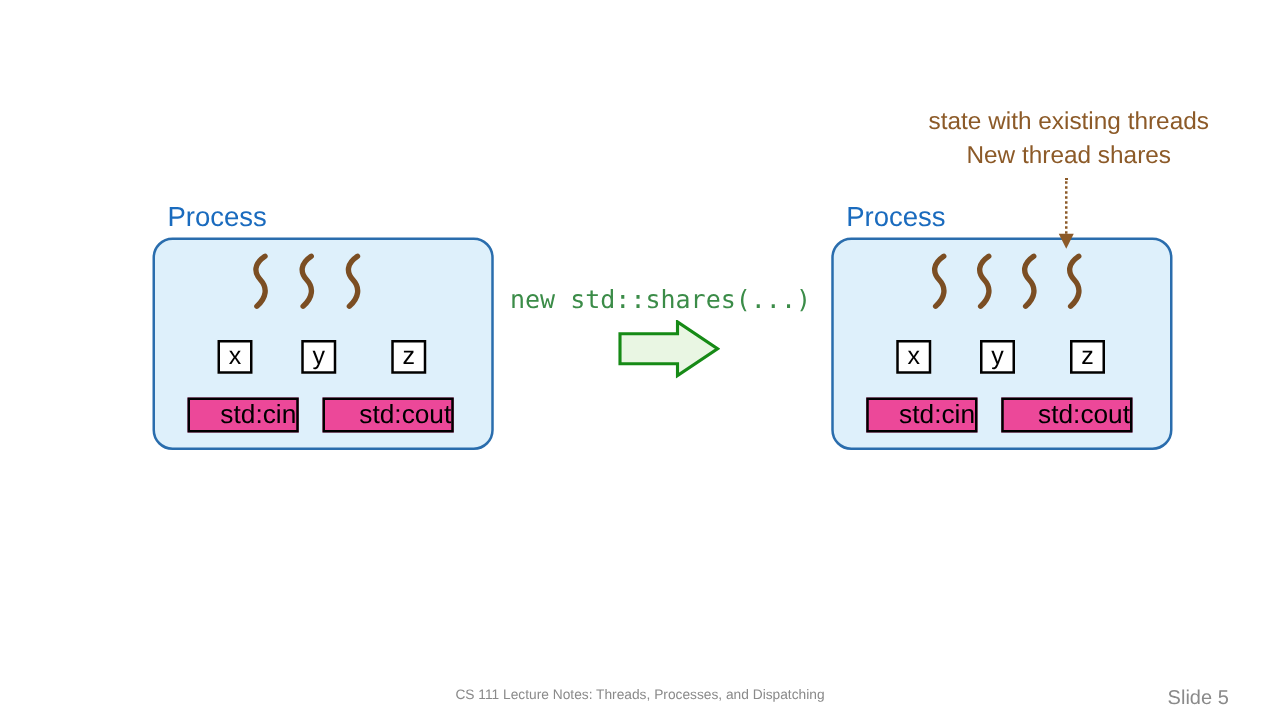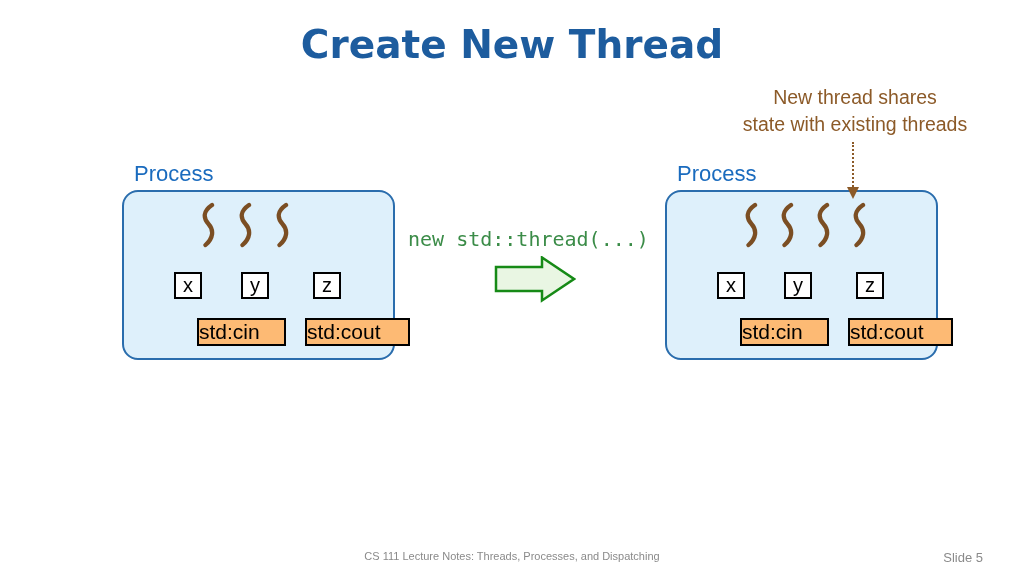--- a/index.html
+++ b/index.html
@@ -90,27 +90,26 @@
     color: #000000;
   }
   .var-0 { left: 50px; }
   .var-1 { left: 117px; }
   .var-2 { left: 189px; }
 
   .io-row { position: absolute; left: 0; top: 126px; width: 100%; height: 28px; }
   .io-box {
     position: absolute;
     height: 24px;
-    background: #fdba74;
+    background: #ec4899;
     border: 2px solid #000000;
-    text-align: left;
+    text-align: right;
     font-size: 21px;
     line-height: 24px;
     color: #000000;
-    margin-left: 47px;
   }
   .io-0 { left: 26px;  width: 85px;  }
   .io-1 { left: 134px; width: 101px; }
 
   .code {
     position: absolute;
     left: 408px; top: 227px;
     font-family: "DejaVu Sans Mono", monospace;
     font-size: 20px;
     color: var(--code_green);
@@ -130,34 +129,33 @@
   .footer-center {
     position: absolute;
     left: 0; right: 0; top: 550px;
     text-align: center;
     font-size: 11px;
     color: var(--footer_gray);
   }
   .footer-right {
     position: absolute;
     right: 41px; top: 550px;
-    font-size: 13px;
+    font-size: 16px;
     color: var(--footer_gray);
   }
 </style>
 </head>
 <body>
 
 <div class="slide">
 
-  <h1 class="title">Create New Thread</h1>
 
   <div class="annotation">
+    <div>state with existing threads</div>
     <div>New thread shares</div>
-    <div>state with existing threads</div>
   </div>
   <div class="dotted-line"></div>
   <div class="dotted-arrowhead"></div>
 
   <div class="process-group left">
     <div class="process-label">Process</div>
     <div class="process-box">
       <div class="squiggle-row">
           <span class="squiggle"><svg width="20" height="46" viewBox="0 0 20 46">
               <path d="M14 3 C5 9 5 16 10.5 22 C16 28 15.5 36 7.5 43" fill="none" stroke="#7B4E23" stroke-width="4.3" stroke-linecap="round"></path>
@@ -174,21 +172,21 @@
           <div class="var-box var-1">y</div>
           <div class="var-box var-2">z</div>
         </div>
       <div class="io-row">
           <div class="io-box io-0">std:cin</div>
           <div class="io-box io-1">std:cout</div>
         </div>
     </div>
   </div>
 
-  <div class="code">new std::thread(...)</div>
+  <div class="code">new std::shares(...)</div>
   <svg class="block-arrow" width="82" height="47" viewBox="0 0 82 47">
     <polygon points="2,11 48,11 48,1.5 80,23 48,44.5 48,35 2,35"></polygon>
   </svg>
 
   <div class="process-group right">
     <div class="process-label">Process</div>
     <div class="process-box">
       <div class="squiggle-row">
           <span class="squiggle"><svg width="20" height="46" viewBox="0 0 20 46">
               <path d="M14 3 C5 9 5 16 10.5 22 C16 28 15.5 36 7.5 43" fill="none" stroke="#7B4E23" stroke-width="4.3" stroke-linecap="round"></path>

